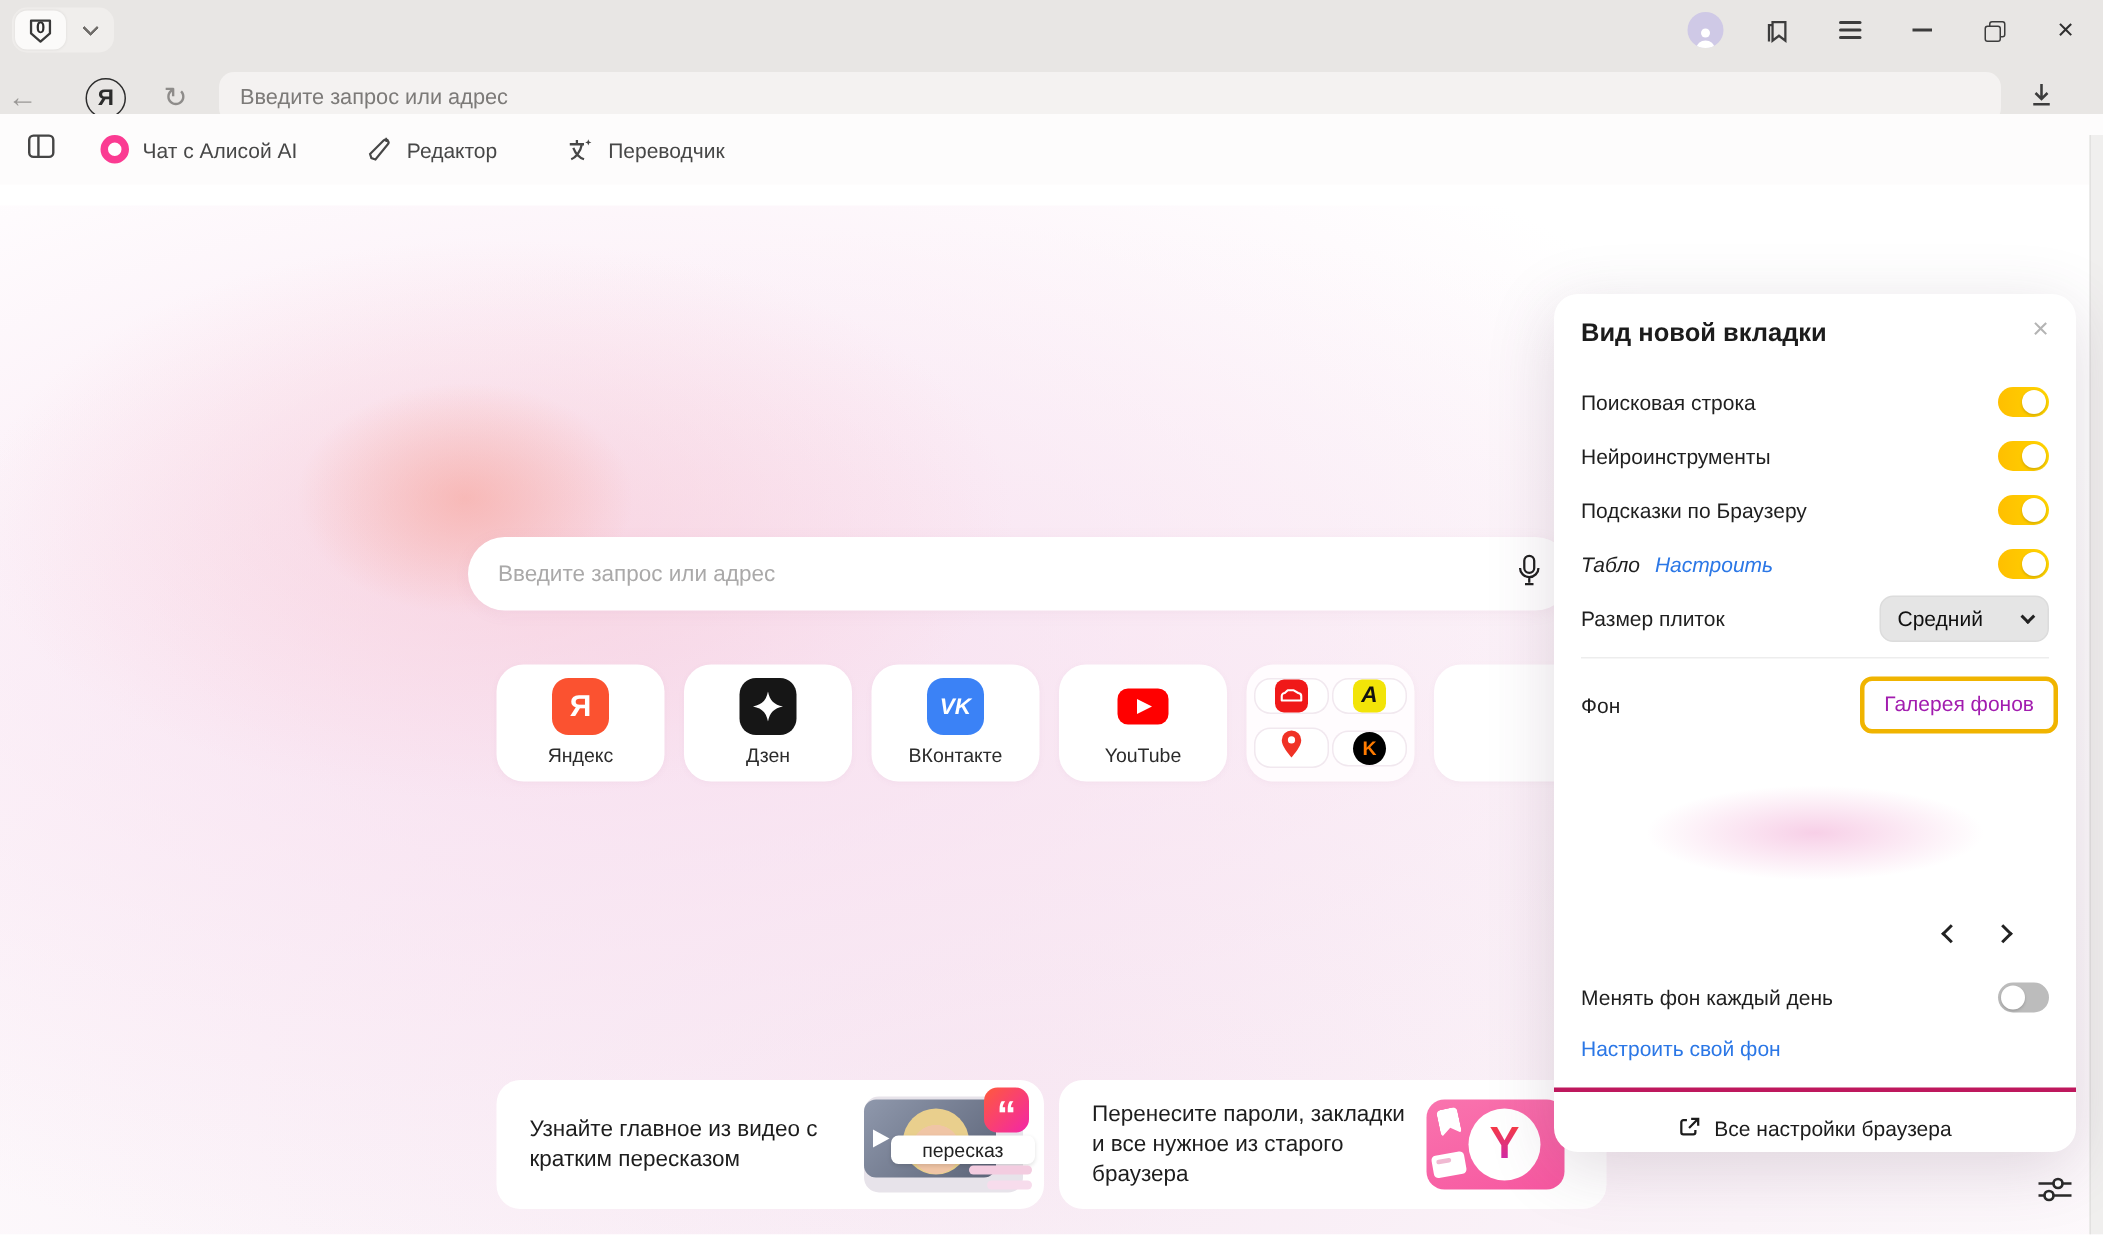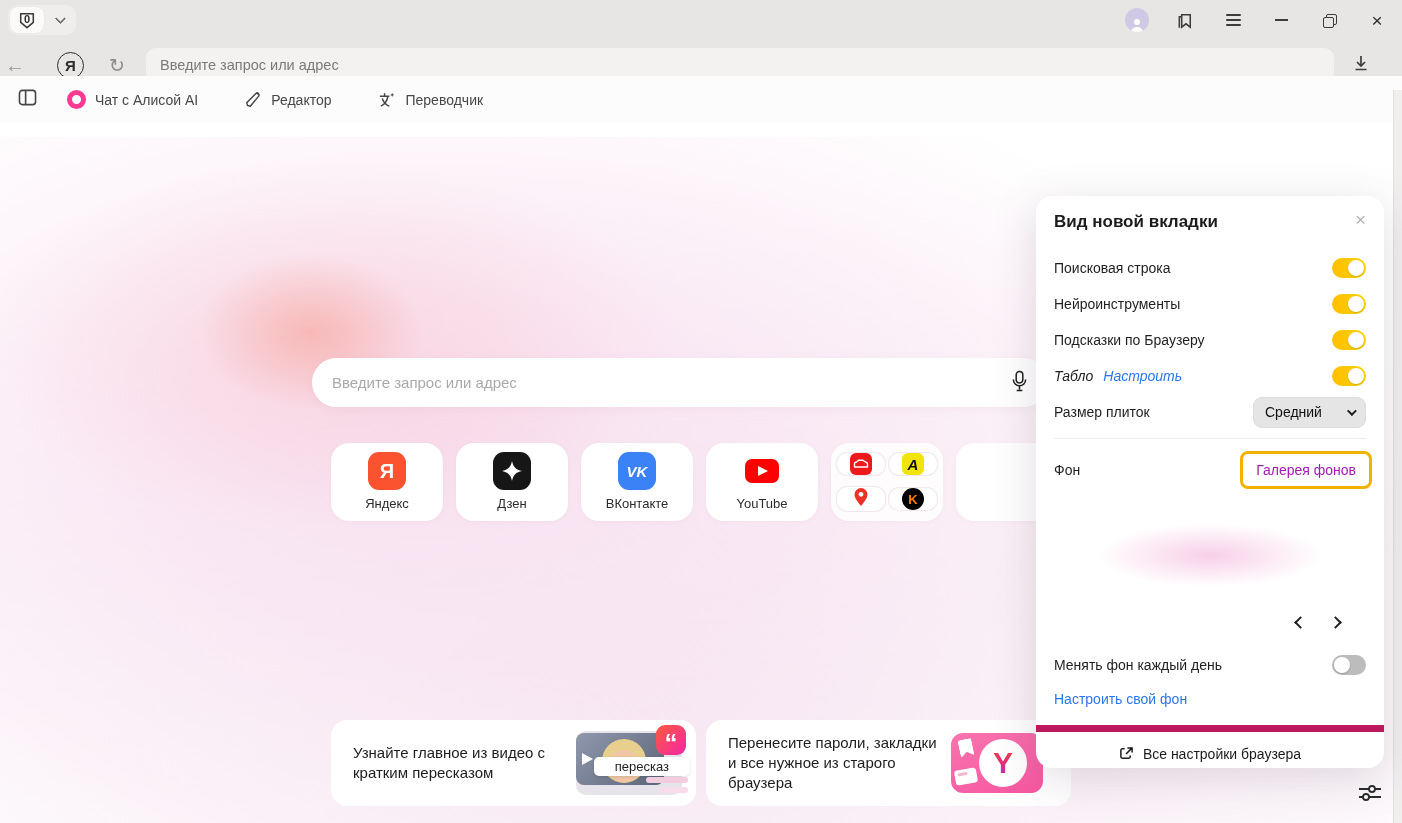--- a/index.html
+++ b/index.html
@@ -147,21 +147,21 @@
   .callout { border:3.5px solid #f0b400; border-radius:8px; padding:7px 13px; margin-right:-6px; }
   .callout span { font-size:14px; color:#a21caf; }
   .preview { height:112px; position:relative; margin:4px -4px 0;
     background:radial-gradient(150px 42px at 50% 52%, rgba(246,199,227,.85), rgba(246,199,227,0) 75%); }
   .arrows { display:flex; justify-content:flex-end; gap:26px; padding-right:26px; height:26px; align-items:center; }
   .arr { width:9px; height:9px; border-right:2px solid #222; border-bottom:2px solid #222; }
   .arr.left { transform:rotate(135deg); }
   .arr.right { transform:rotate(-45deg); }
   .daily-row { margin-top:12px; }
   .upload-row { height:32px; display:flex; align-items:center; }
-  .p-footer { border-top:7px solid #be185d; margin:10px -18px 0; height:50px; display:flex; align-items:center;
+  .p-footer { border-top:3px solid #be185d; margin:10px -18px 0; height:50px; display:flex; align-items:center;
     justify-content:center; gap:9px; }
   .p-footer span { font-size:14px; color:#1c1c1c; }
 
   
   .scrollstrip { position:absolute; right:0; top:90px; width:9px; height:733px; background:#f0efee;
     border-left:1px solid #e2e1e0; }
   .tune-btn { position:absolute; left:1357px; top:644px; color:#2a2a2a; z-index:5; }
 </style>
 </head>
 <body>

